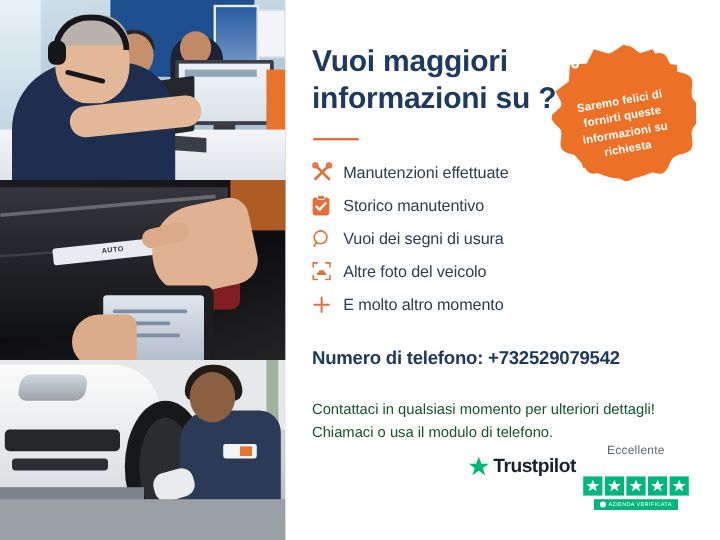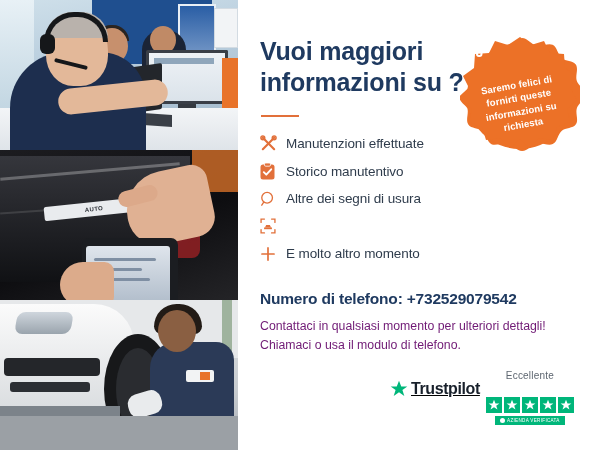--- a/index.html
+++ b/index.html
@@ -341,38 +341,38 @@
     top: 290px;
     font-size: 15.5px;
     font-weight: bold;
     color: #1f3a60;
     letter-spacing: -0.2px;
     white-space: nowrap;
   }
   .contact-lines {
     position:absolute;
     left: 22px;
-    top: 317px;
+    top: 332px;
     width: 320px;
     font-size: 12.3px;
     line-height: 1.55;
-    color: #701a75;
+    color: #14532d;
   }
   .contact-lines div { white-space: nowrap; }
 
   
   .trust {
     position:absolute;
     left: 152px;
     top: 370px;
     display:flex;
     align-items:flex-start;
     gap: 6px;
   }
-  .tp-logo { display:flex; align-items:flex-start; gap:3px; margin-top:10px;text-decoration:underline; }
+  .tp-logo { display:flex; align-items:flex-start; gap:3px; margin-top:10px; }
   .tp-name {
     font-size: 16px;
     font-weight: bold;
     color: #18202b;
     letter-spacing: -0.4px;
   }
   .tp-right { display:flex; flex-direction:column; align-items:center; }
   .tp-caption {
     font-size: 10px;
     color: #5d6670;
@@ -525,36 +525,37 @@
         <span class="flabel">Storico manutentivo</span>
       </li>
 
       <li class="feature">
         <span class="ico">
           <svg width="16" height="16" viewBox="0 0 18 18">
             <circle cx="8" cy="7.6" r="6" fill="none" stroke="#e2703a" stroke-width="1.5"></circle>
             <line x1="4.2" y1="12.6" x2="2" y2="16" stroke="#e2703a" stroke-width="1.5" stroke-linecap="round"></line>
           </svg>
         </span>
-        <span class="flabel">Altre dei segni di usura</span>
+        <span class="flabel">Vuoi dei segni di usura</span>
       </li>
 
       <li class="feature">
         <span class="ico">
           <svg width="16" height="16" viewBox="0 0 18 18">
             <g stroke="#e2703a" stroke-width="1.5" fill="none" stroke-linecap="round">
               <path d="M1.2 5 V1.2 H5"></path>
               <path d="M13 1.2 H16.8 V5"></path>
               <path d="M16.8 13 V16.8 H13"></path>
               <path d="M5 16.8 H1.2 V13"></path>
             </g>
             <path d="M4.6 10.6 h8.8 v2 H4.6 z" fill="#e2703a"></path>
             <path d="M5.6 10.6 l1.3-2.6 h4.2 l1.3 2.6 z" fill="#e2703a"></path>
           </svg>
         </span>
+        <span class="flabel">Altre foto del veicolo</span>
       </li>
 
       <li class="feature">
         <span class="ico">
           <svg width="16" height="16" viewBox="0 0 18 18">
             <g stroke="#e2703a" stroke-width="1.9" stroke-linecap="round">
               <line x1="9" y1="2.2" x2="9" y2="15.8"></line>
               <line x1="2.2" y1="9" x2="15.8" y2="9"></line>
             </g>
           </svg>

